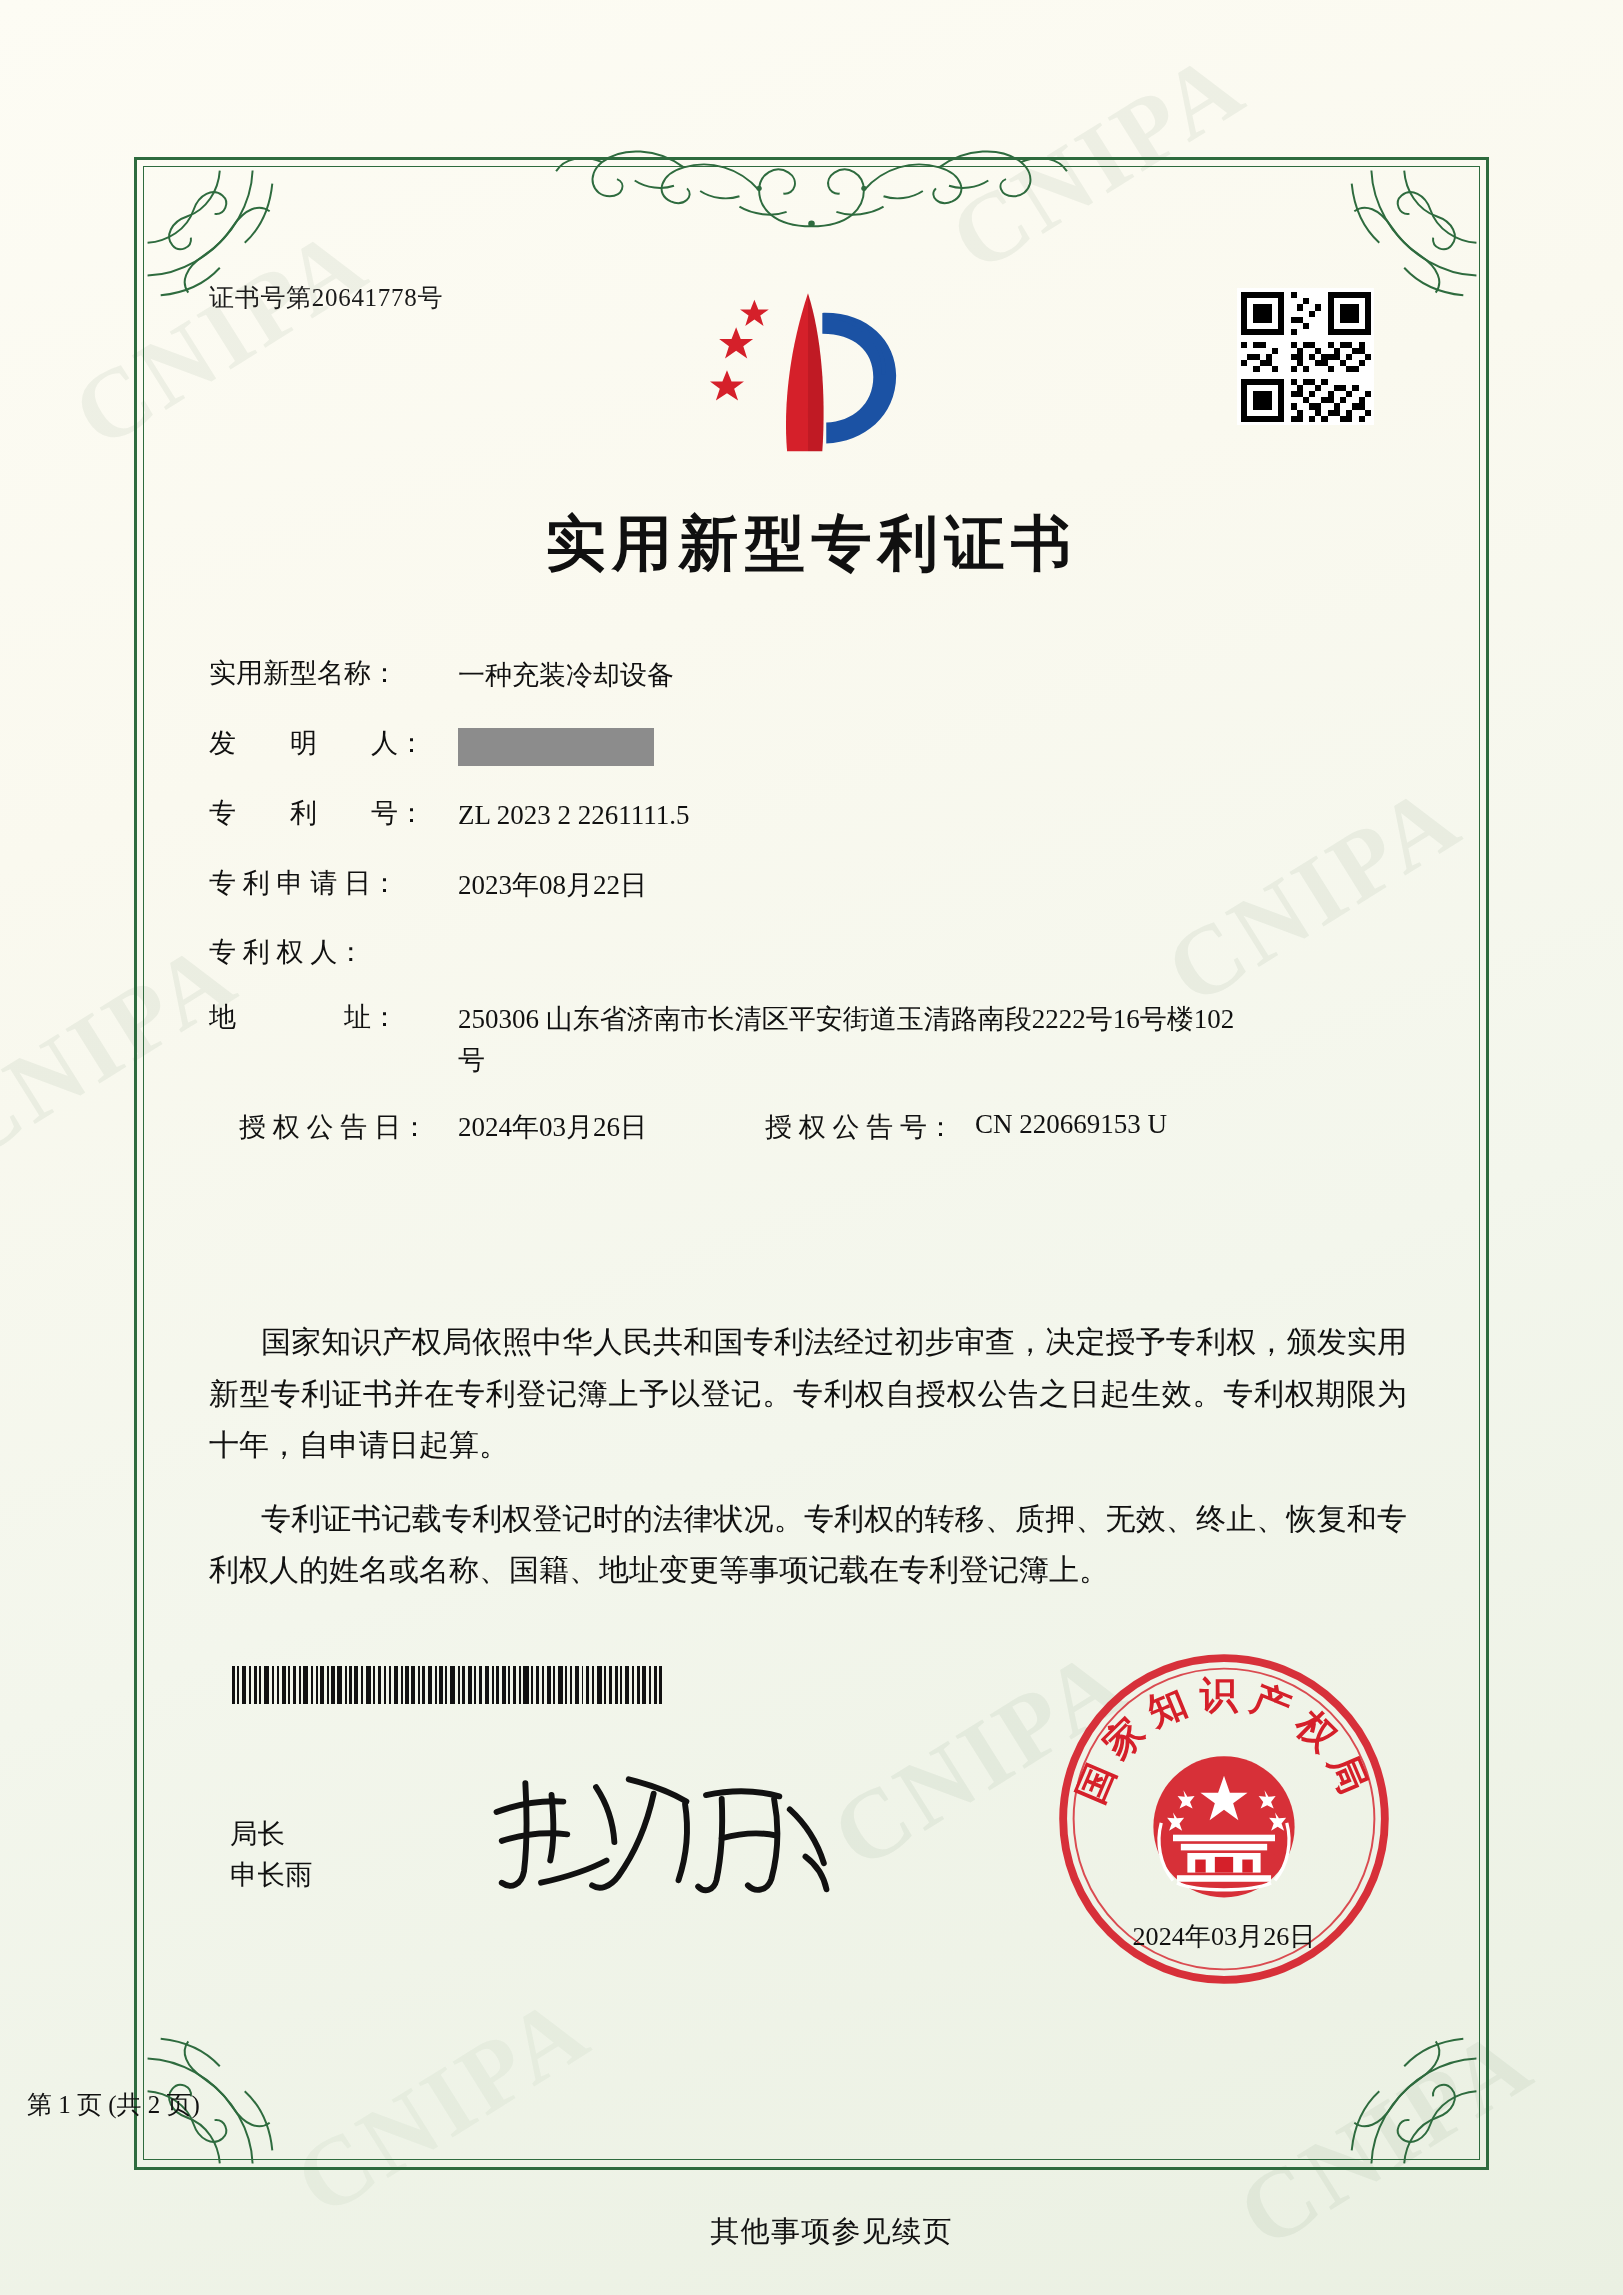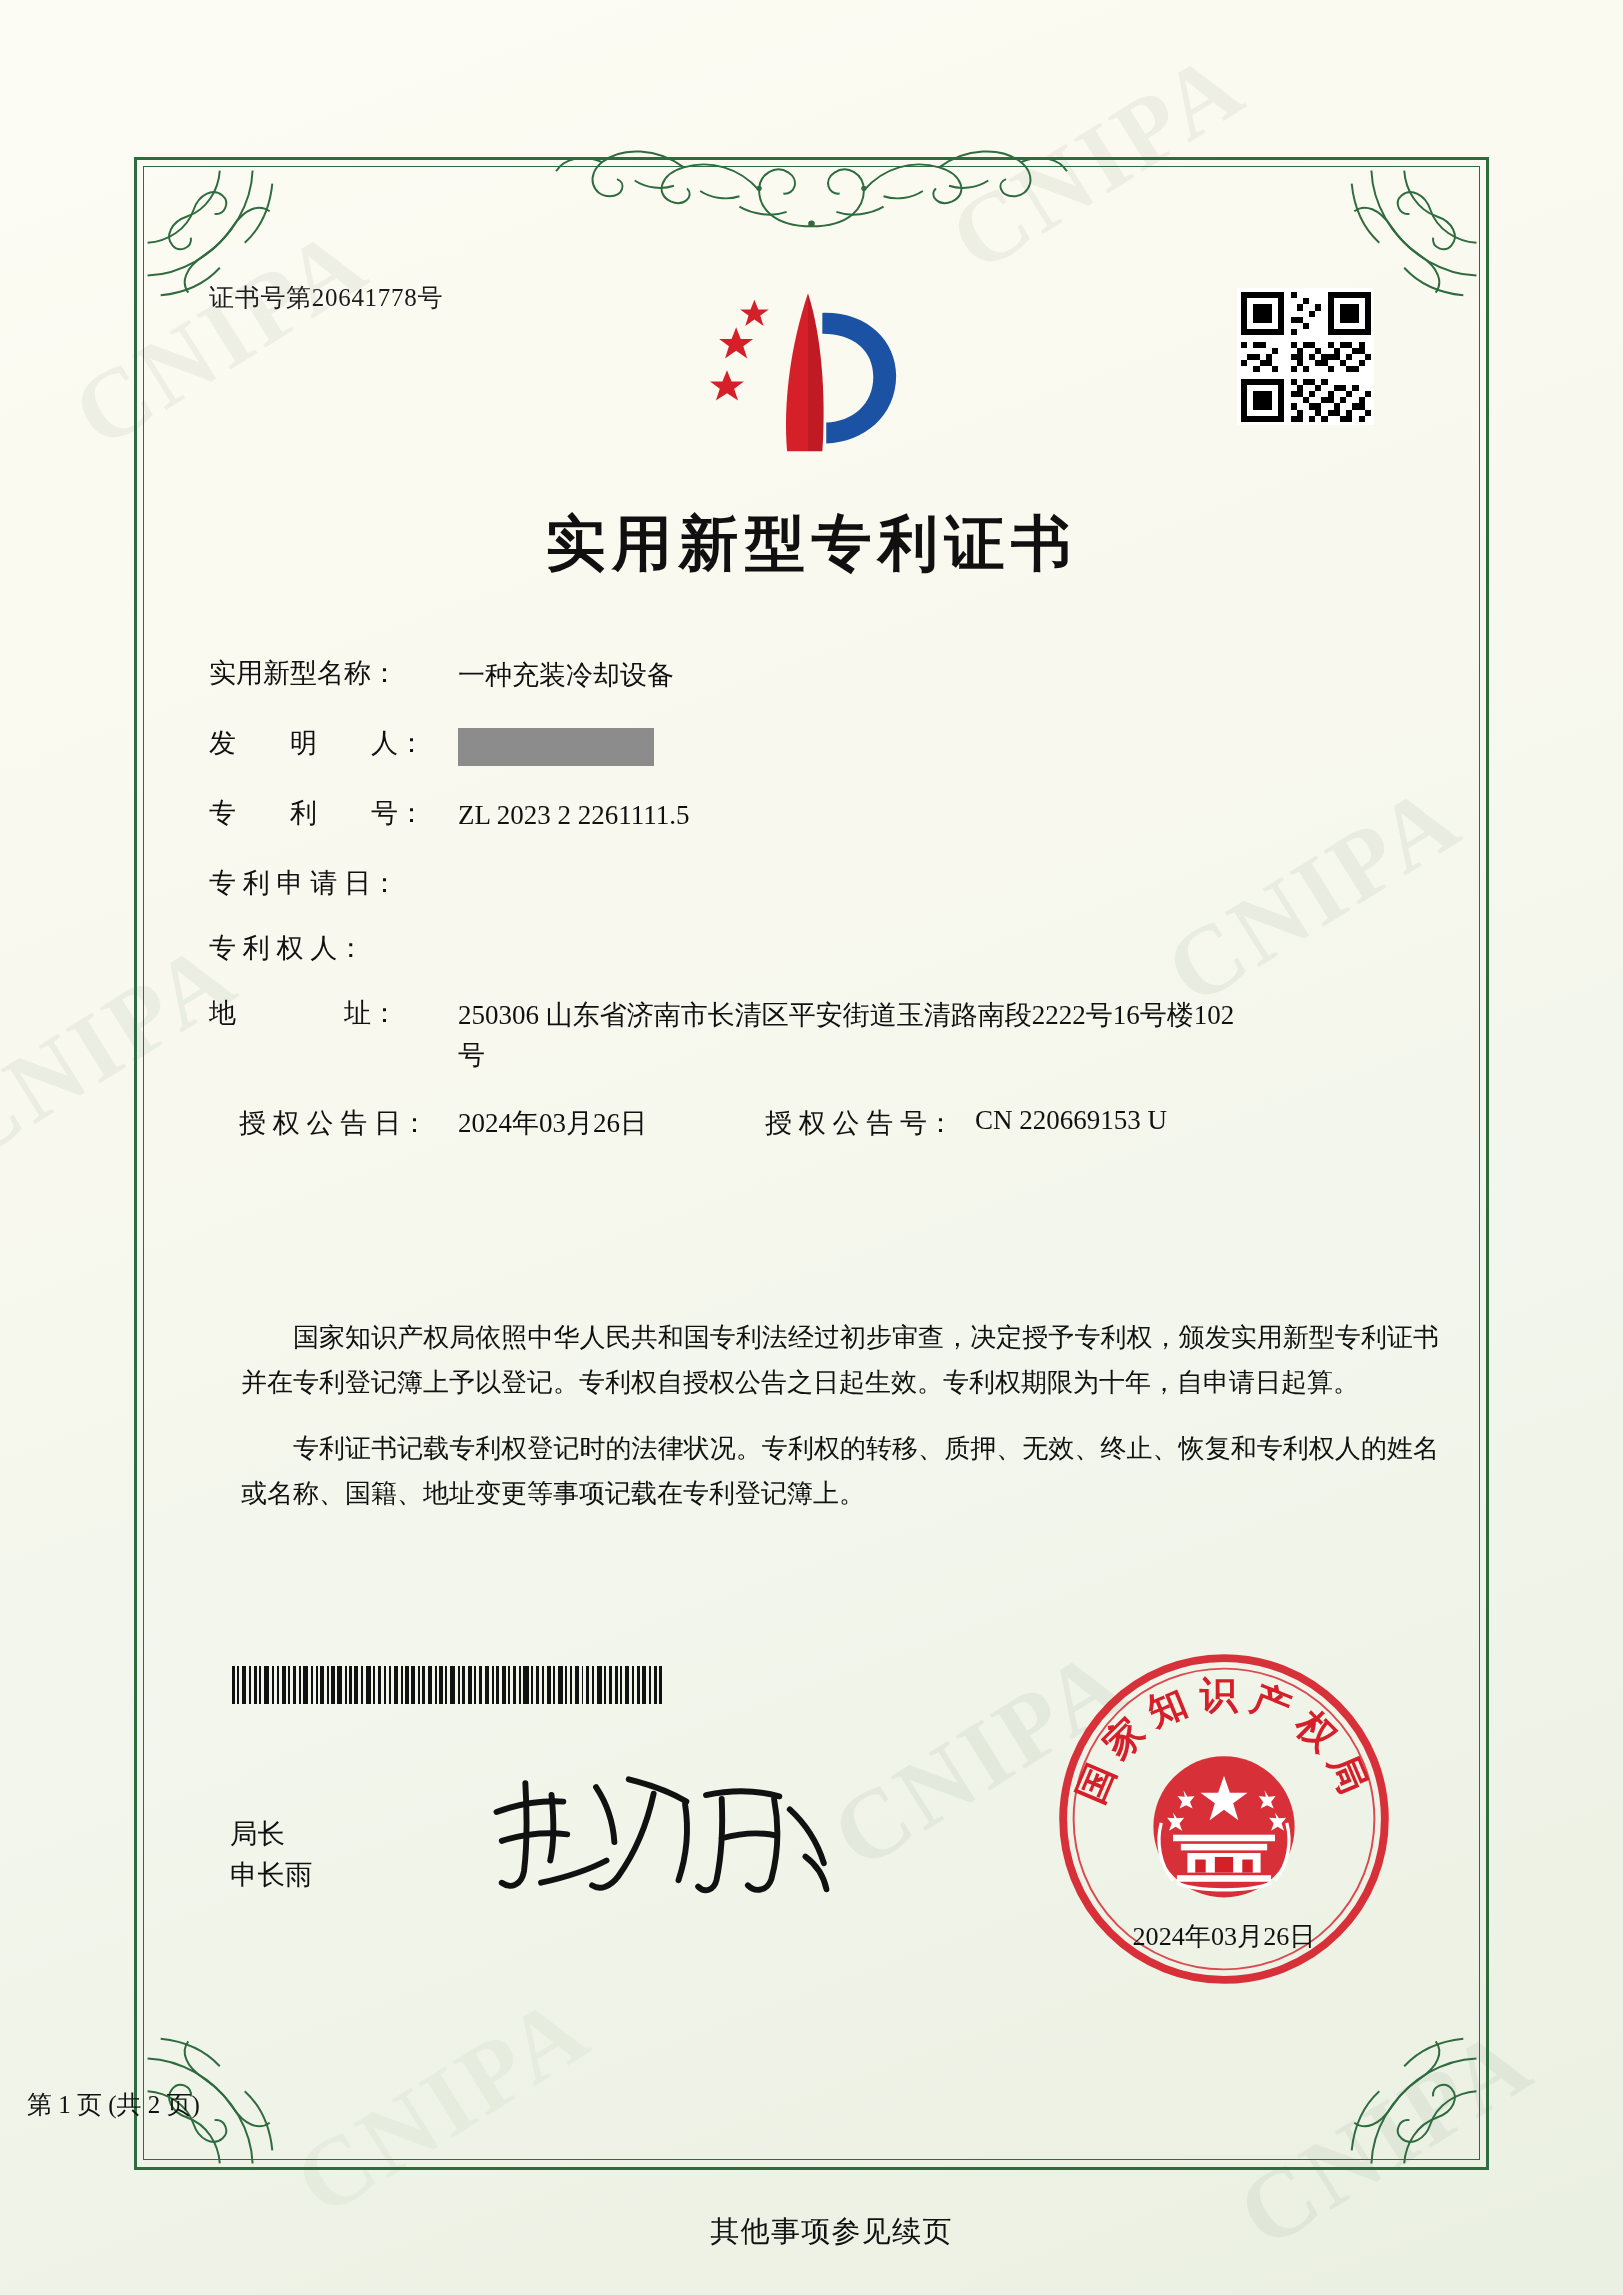--- a/index.html
+++ b/index.html
@@ -142,25 +142,24 @@
     white-space: nowrap;
     margin-right: 21px;
   }
 
   
   .paras {
     position: absolute;
     left: 209px;
     top: 1316px;
     width: 1198px;
-    font-size: 26px;
+    font-size: 30px;
     line-height: 1.72;
     color: #111;
     text-align: justify;
-    margin-left: 32px;
   }
   .paras p {
     margin: 0 0 22px 0;
     text-indent: 52px;
   }
 
   
   .barcode {
     position: absolute;
     left: 232px;
@@ -423,20 +422,21 @@
       </div>
     </div>
 
     <div class="row">
       <div class="lbl">专　　利　　号：</div>
       <div class="val">ZL 2023 2 2261111.5</div>
     </div>
 
     <div class="row">
       <div class="lbl">专 利 申 请 日：</div>
+      <div class="val">2023年08月22日</div>
     </div>
 
     <div class="row">
       <div class="lbl">专 利 权 人：</div>
     </div>
 
     <div class="row">
       <div class="lbl">地　　　　址：</div>
       <div class="val" style="max-width:785px;">250306 山东省济南市长清区平安街道玉清路南段2222号16号楼102号</div>
     </div>

